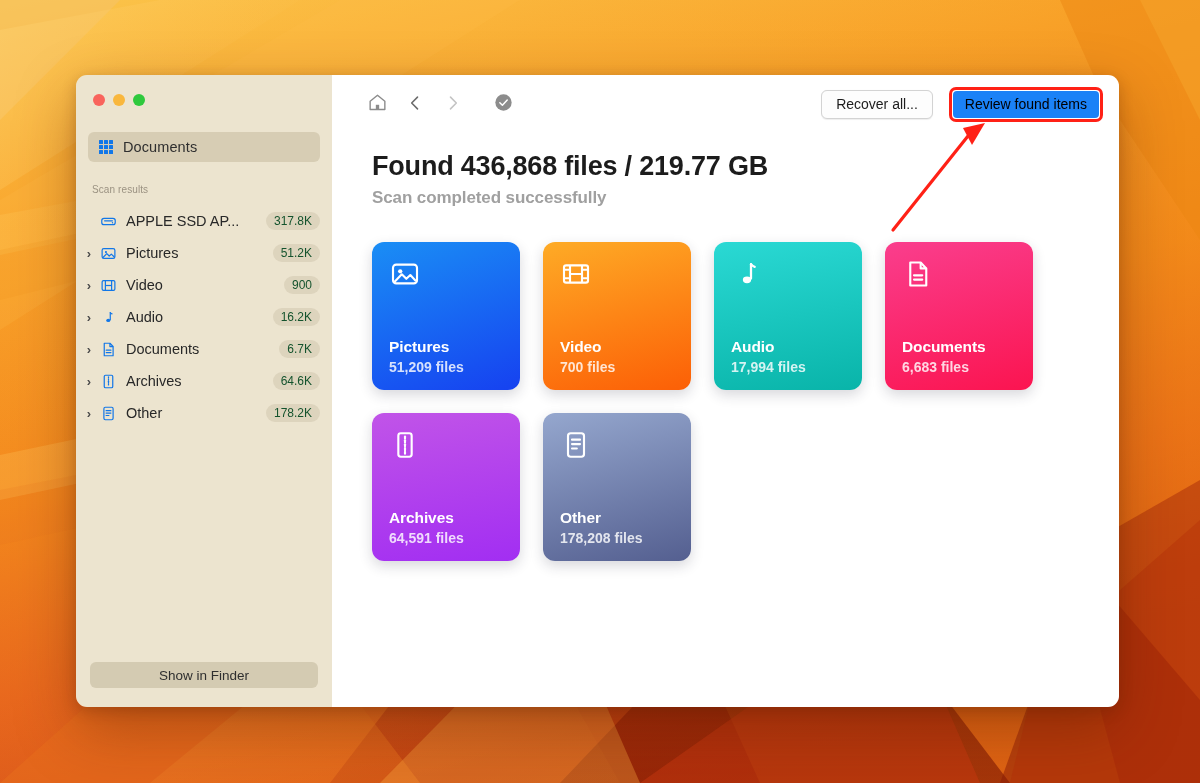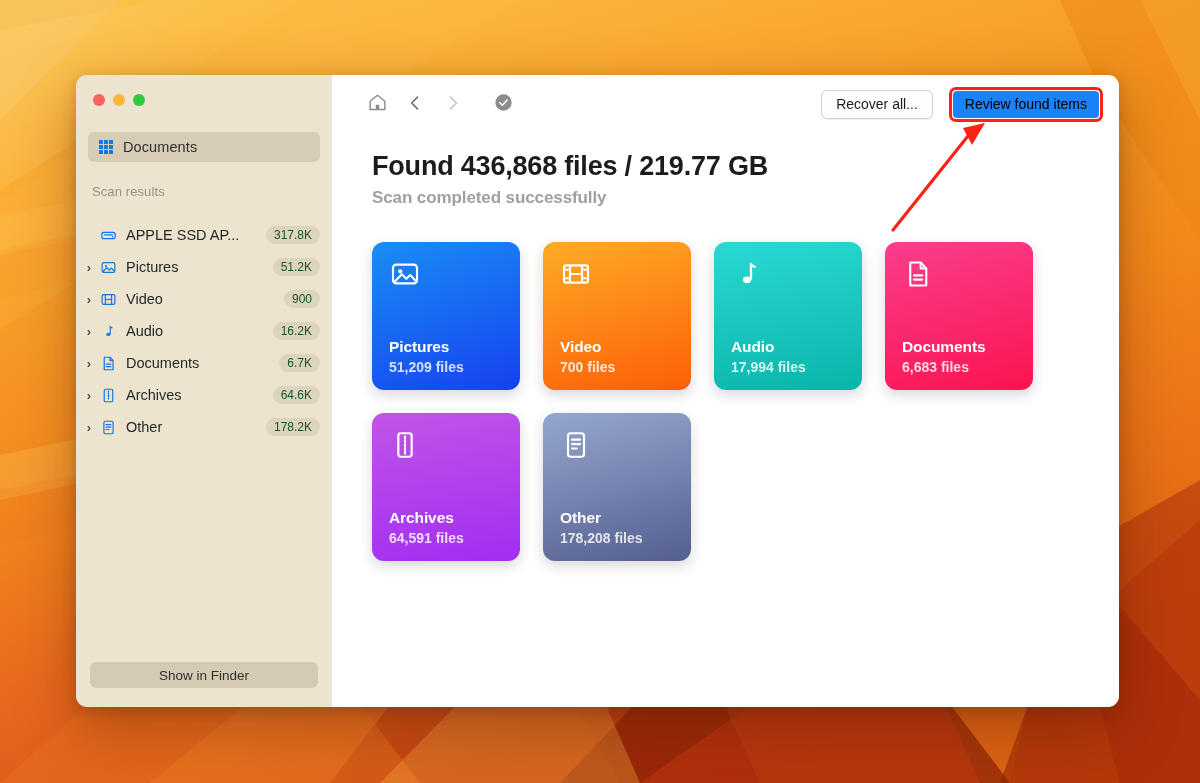--- a/index.html
+++ b/index.html
@@ -50,22 +50,22 @@
     padding-left:11px;
     gap:10px;
     cursor:default;
   }
   .dash-label { font-size:14.5px; color:#2f2f2f; letter-spacing:.1px; }
 
   .grid-icon { width:14px; height:14px; display:grid; grid-template-columns:repeat(3,1fr); grid-template-rows:repeat(3,1fr); gap:1.6px; }
   .grid-icon i { background:#1277e8; border-radius:.5px; display:block; }
 
   .section-title {
-    margin:22px 0 18px 16px;
-    font-size:13px;
+    margin:22px 0 8px 16px;
+    font-size:10px;
     color:#9b9282;
     letter-spacing:.1px;
   }
 
   .nav-list { margin-top:2px; }
   .nav-row {
     height:32px;
     display:flex; align-items:center;
     padding:0 12px 0 6px;
     gap:0;

